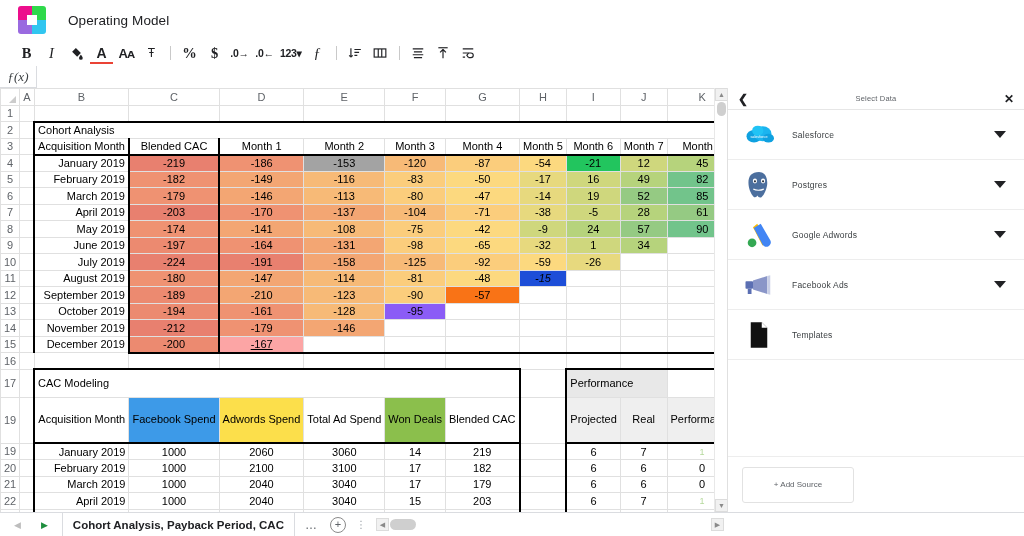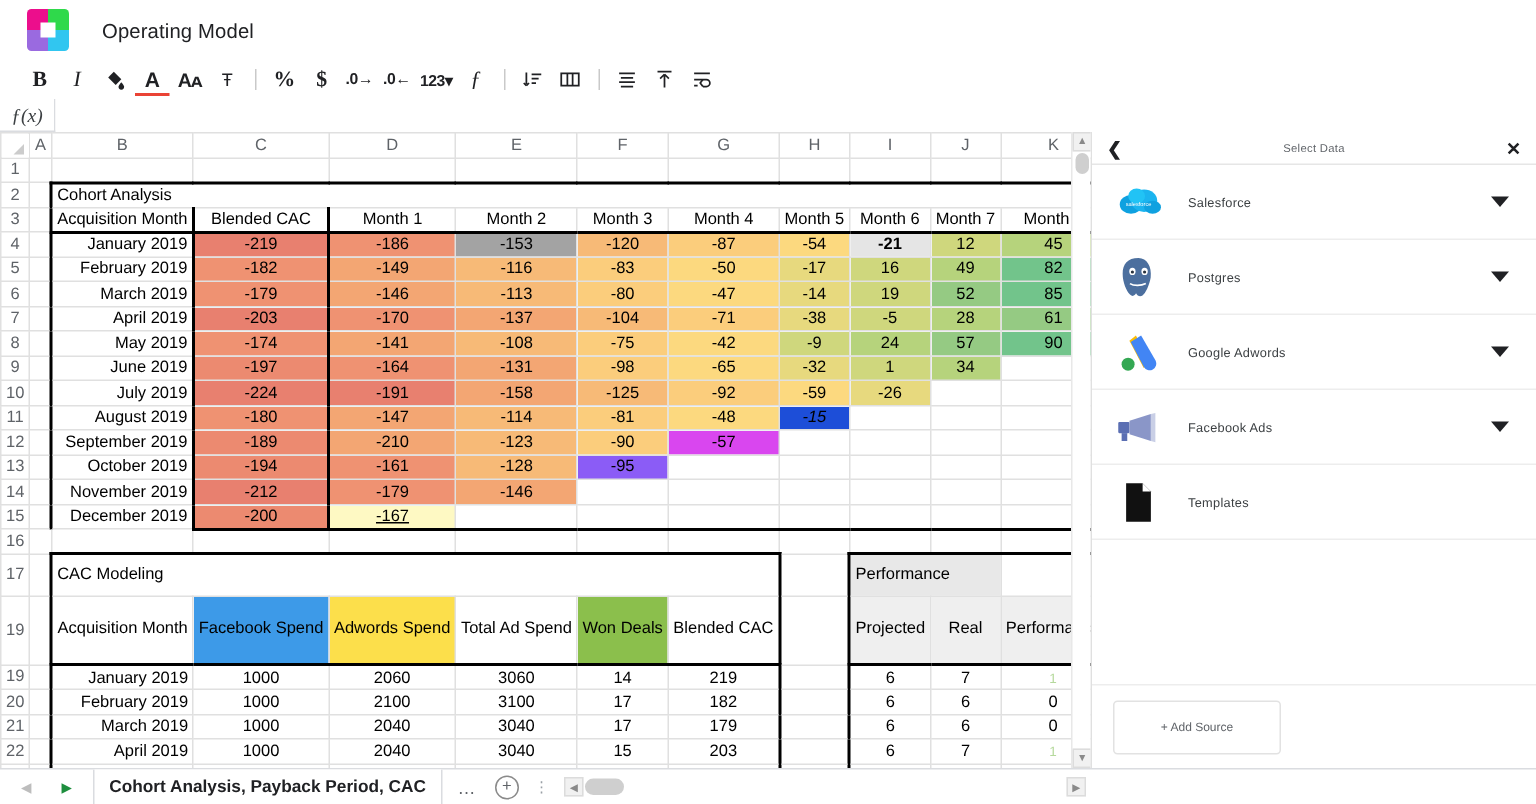--- a/index.html
+++ b/index.html
@@ -254,21 +254,21 @@
             <tr>
               <td class="rowhead">4</td>
               <td class="" style=""></td>
               <td class="r b bl">January 2019</td>
               <td class="c bl br" style="background:#e8806f;">-219</td>
               <td class="c" style="background:#ef9272;">-186</td>
               <td class="c" style="background:#a3a3a3;">-153</td>
               <td class="c" style="background:#f7ba77;">-120</td>
               <td class="c" style="background:#fbcd7c;">-87</td>
               <td class="c" style="background:#fcd97f;">-54</td>
-              <td class="c" style="background:#e5e5e5;font-weight:bold;">-21</td>
+              <td class="c" style="background:#22c55e;">-21</td>
               <td class="c" style="background:#cfd77d;">12</td>
               <td class="c" style="background:#b6d37c;">45</td>
             </tr>
             <tr>
               <td class="rowhead">5</td>
               <td class="" style=""></td>
               <td class="r b bl">February 2019</td>
               <td class="c bl br" style="background:#ef9272;">-182</td>
               <td class="c" style="background:#f3a673;">-149</td>
               <td class="c" style="background:#f7ba77;">-116</td>
@@ -364,21 +364,21 @@
               <td class="c" style=""></td>
             </tr>
             <tr>
               <td class="rowhead">12</td>
               <td class="" style=""></td>
               <td class="r b bl">September 2019</td>
               <td class="c bl br" style="background:#ec8a70;">-189</td>
               <td class="c" style="background:#f3a673;">-210</td>
               <td class="c" style="background:#f7ba77;">-123</td>
               <td class="c" style="background:#fbcd7c;">-90</td>
-              <td class="c" style="background:#d946ef;">-57</td>
+              <td class="c" style="background:#f97316;">-57</td>
               <td class="c" style=""></td>
               <td class="c" style=""></td>
               <td class="c" style=""></td>
               <td class="c" style=""></td>
             </tr>
             <tr>
               <td class="rowhead">13</td>
               <td class="" style=""></td>
               <td class="r b bl">October 2019</td>
               <td class="c bl br" style="background:#ec8a70;">-194</td>
@@ -403,21 +403,21 @@
               <td class="c" style=""></td>
               <td class="c" style=""></td>
               <td class="c" style=""></td>
               <td class="c" style=""></td>
             </tr>
             <tr>
               <td class="rowhead">15</td>
               <td class="" style=""></td>
               <td class="r b bl">December 2019</td>
               <td class="c bl br bb" style="background:#ec8a70;">-200</td>
-              <td class="c bb" style="background:#fef9c3;text-decoration:underline;">-167</td>
+              <td class="c bb" style="background:#fca5a5;text-decoration:underline;">-167</td>
               <td class="c bb" style=""></td>
               <td class="c bb" style=""></td>
               <td class="c bb" style=""></td>
               <td class="c bb" style=""></td>
               <td class="c bb" style=""></td>
               <td class="c bb" style=""></td>
               <td class="c bb" style=""></td>
             </tr>
             <tr>
               <td class="rowhead">16</td>

